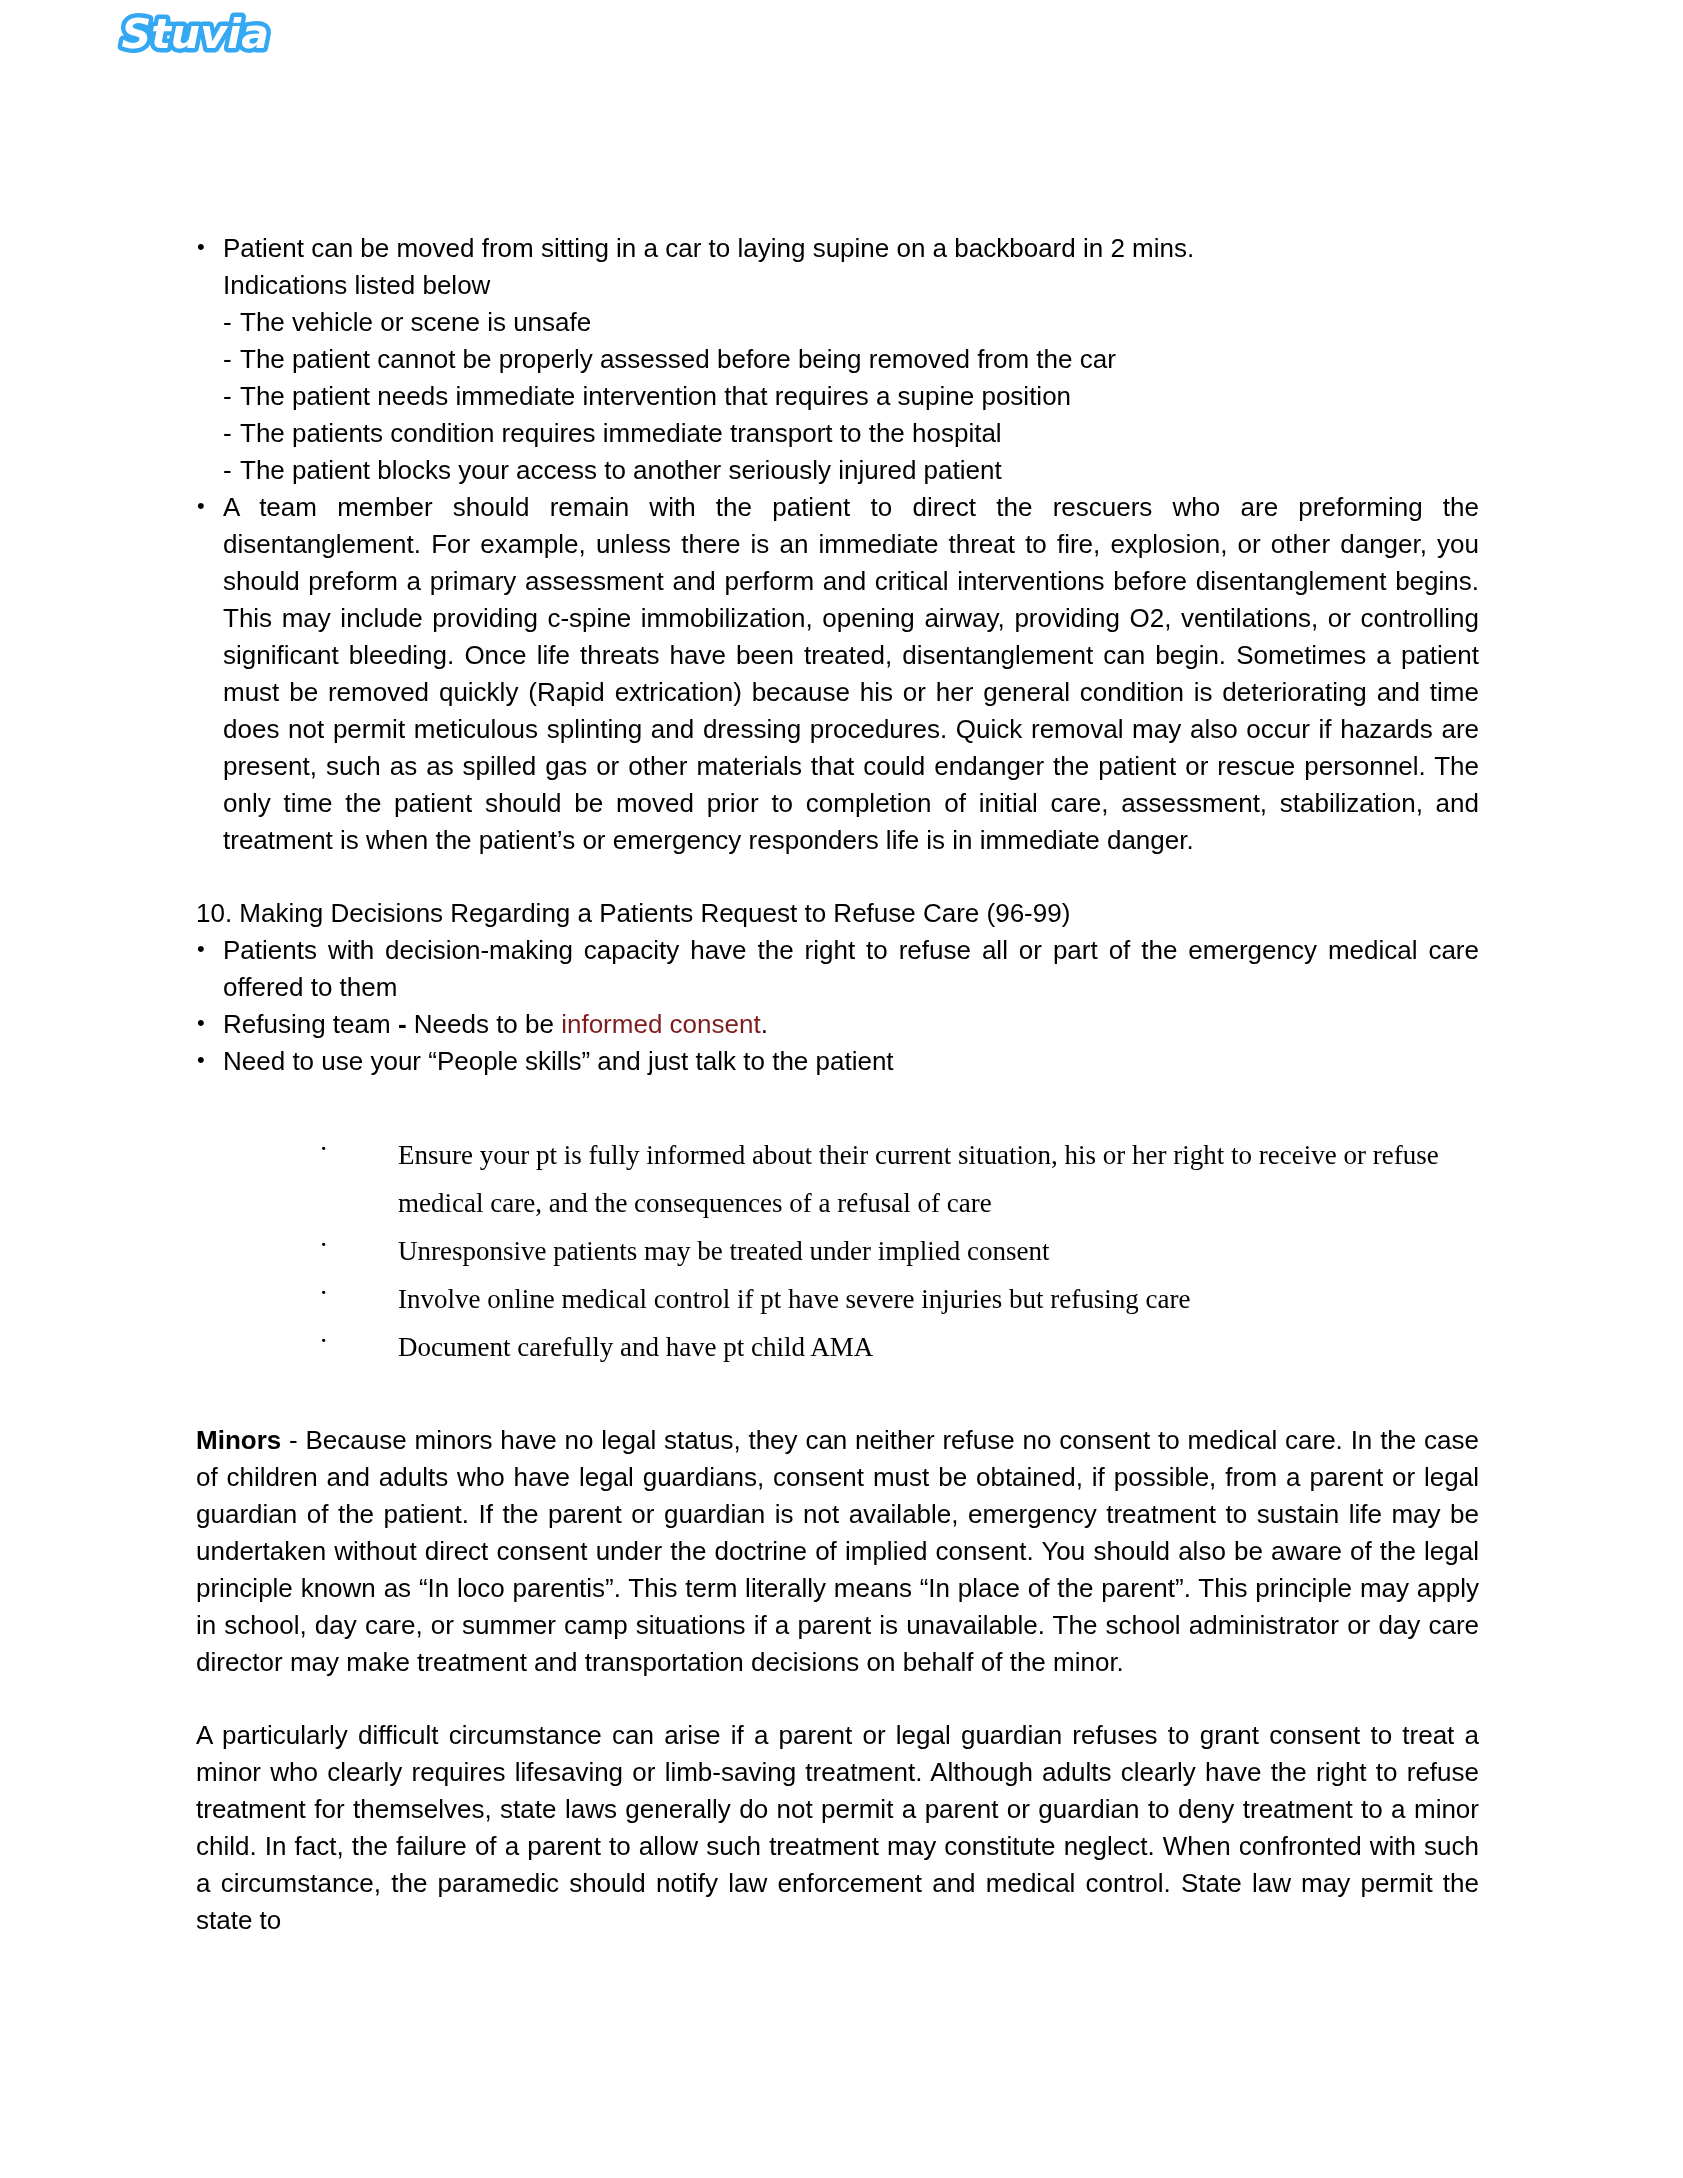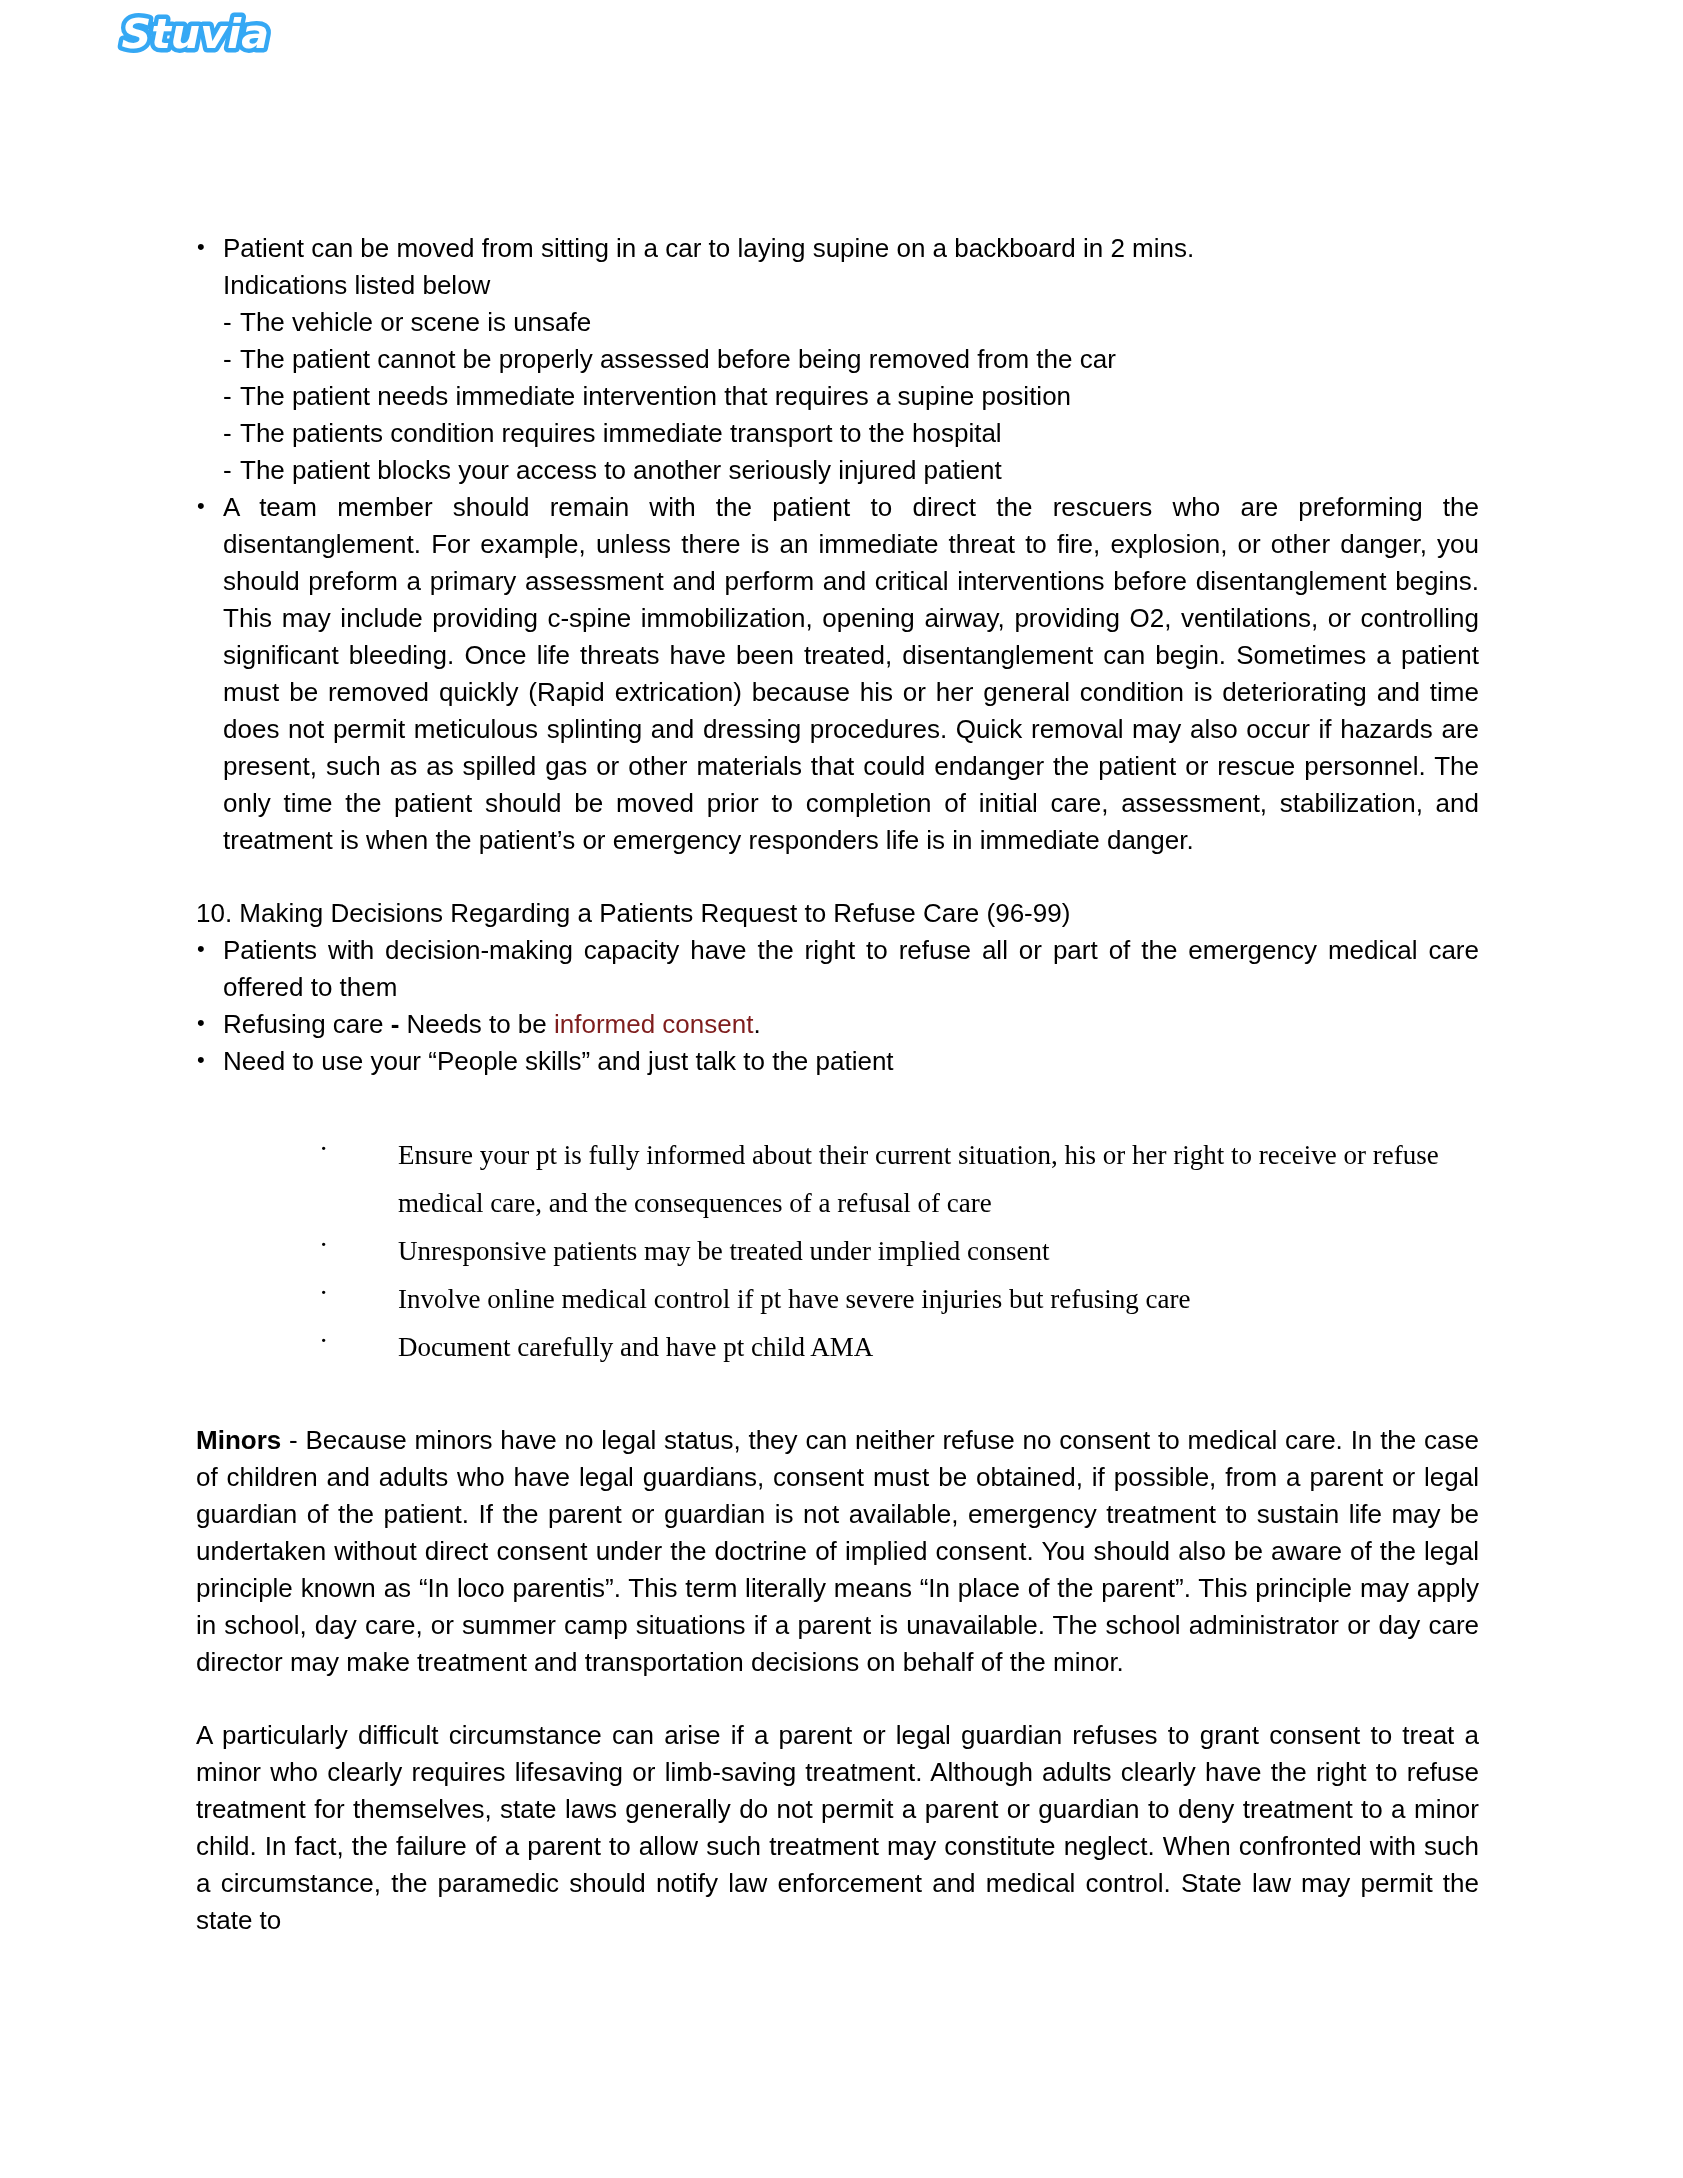--- a/index.html
+++ b/index.html
@@ -185,21 +185,21 @@
 
   <div class="spacer-md"></div>
 
   <div class="section-heading">10. Making Decisions Regarding a Patients Request to Refuse Care (96-99)</div>
 
   <ul class="bullets sans-block">
     <li>
       <span>Patients with decision-making capacity have the right to refuse all or part of the emergency medical care offered to them</span>
     </li>
     <li class="cont">
-      <span>Refusing care </span><span class="bold">-</span><span> Needs to be </span><span class="red">informed consent</span><span>.</span>
+      <span>Refusing team </span><span class="bold">-</span><span> Needs to be </span><span class="red">informed consent</span><span>.</span>
     </li>
     <li class="cont">
       <span>Need to use your “People skills” and just talk to the patient</span>
     </li>
   </ul>
 
   <div class="spacer-lg"></div>
 
   <ul class="serif-block">
     <li>

